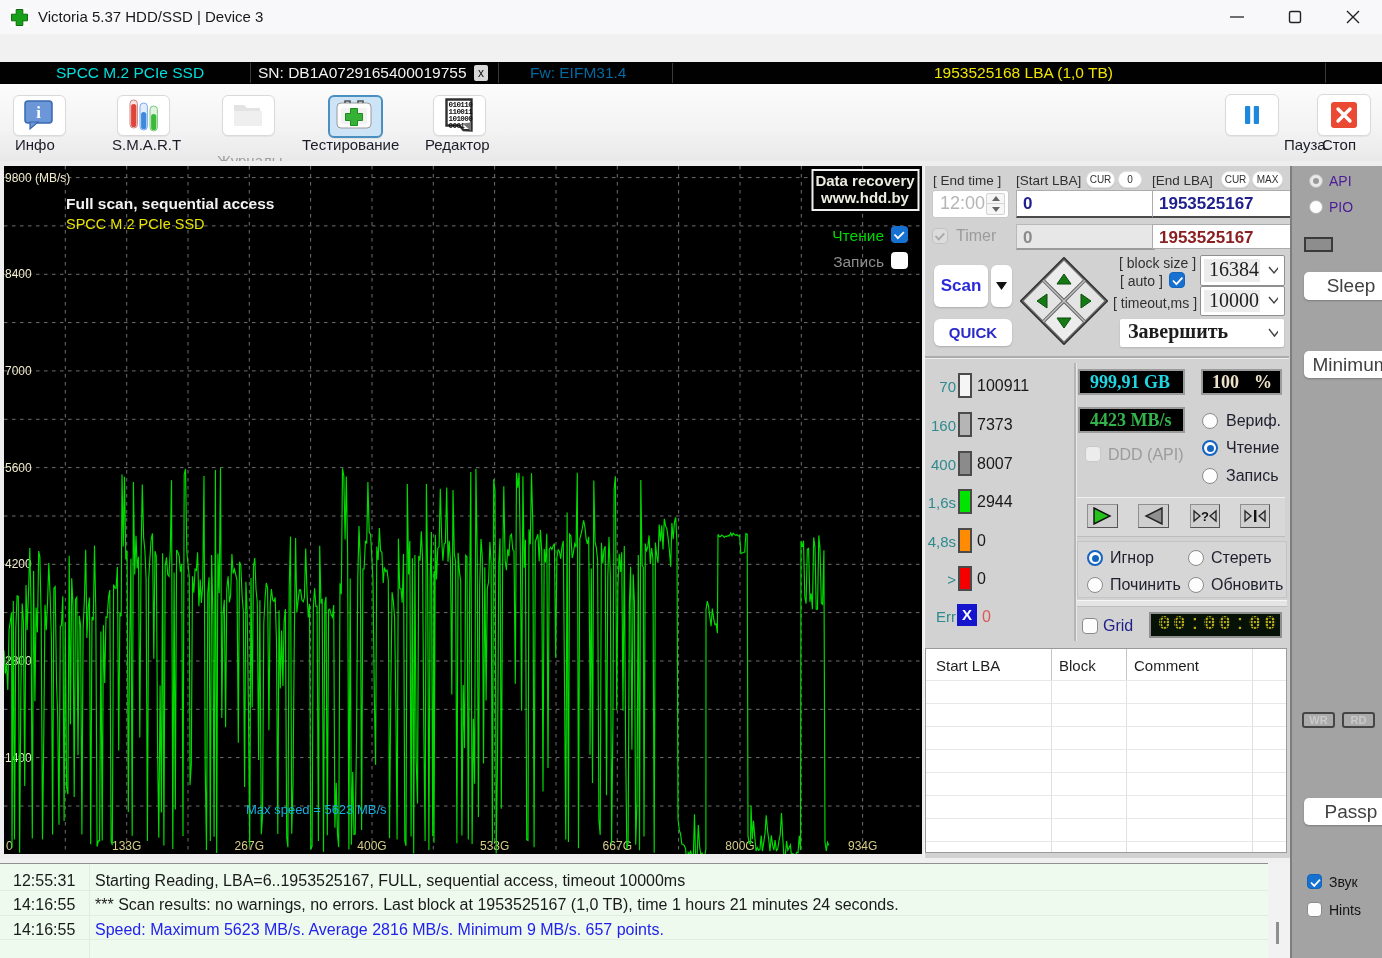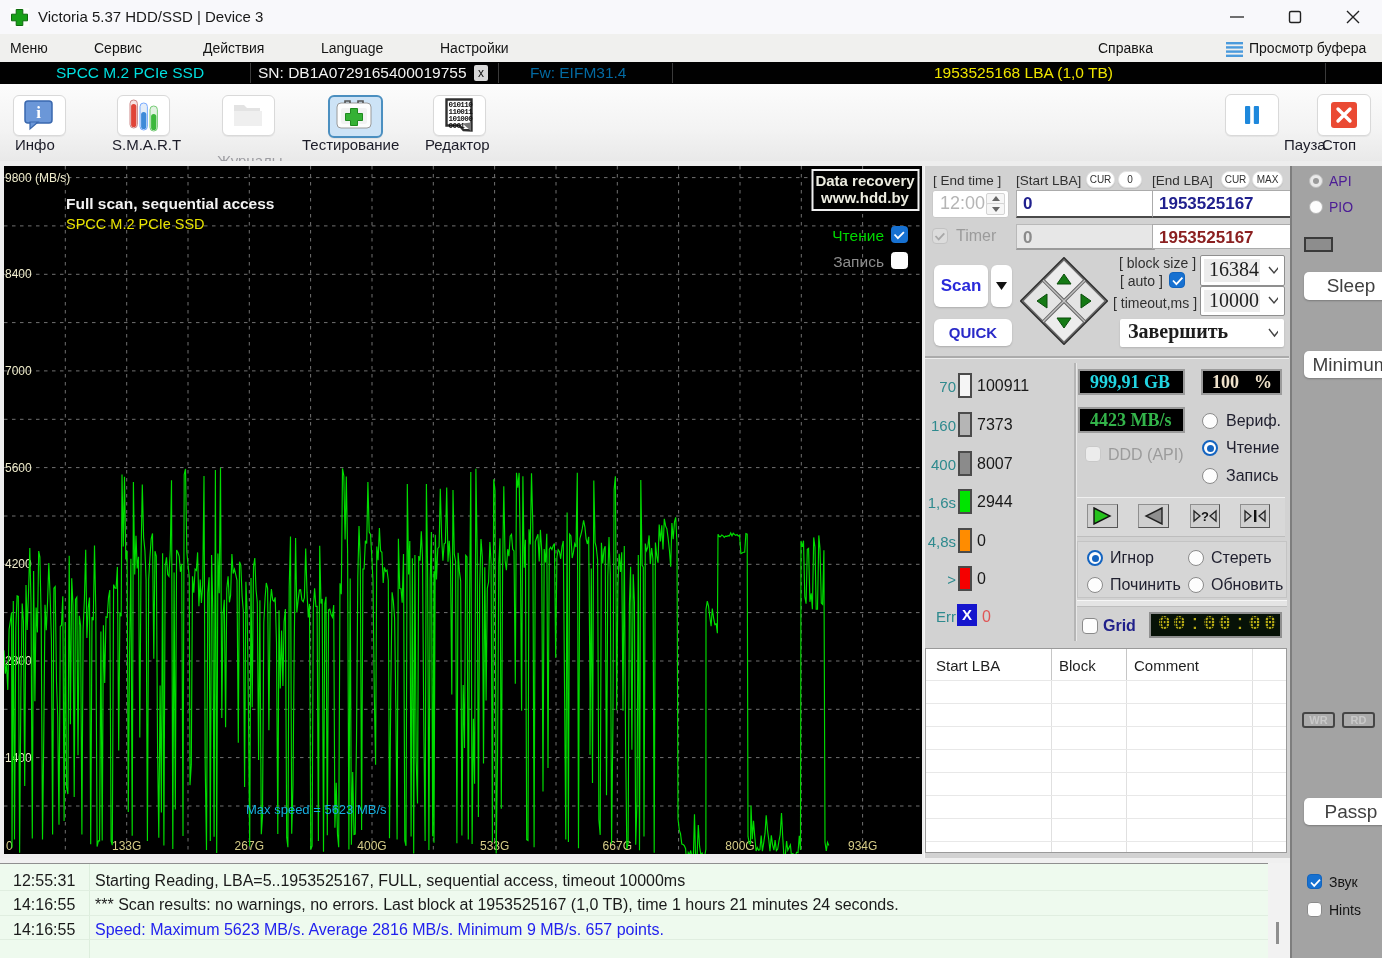--- a/index.html
+++ b/index.html
@@ -75,35 +75,20 @@
   <div class="abs ttl">Victoria 5.37 HDD/SSD | Device 3</div>
   <svg class="abs winbtn" style="left:1229px" width="16" height="16">
         <line x1="1" y1="8" x2="15" y2="8" stroke="#222" stroke-width="1.3"></line>
       </svg>
   <svg class="abs winbtn" style="left:1287px" width="16" height="16">
         <rect x="2.5" y="2.5" width="11" height="11" fill="none" stroke="#222" stroke-width="1.4" rx="1.5"></rect>
       </svg>
   <svg class="abs winbtn" style="left:1345px" width="16" height="16">
         <path d="M2 2 L14 14 M14 2 L2 14" stroke="#222" stroke-width="1.4"></path>
       </svg>
-</div>
-<div id="menubar" class="abs">
-  <span class="mi" style="left:10px">Меню</span>
-  <span class="mi" style="left:94px">Сервис</span>
-  <span class="mi" style="left:203px">Действия</span>
-  <span class="mi" style="left:321px">Language</span>
-  <span class="mi" style="left:440px">Настройки</span>
-  <span class="mi" style="left:1098px">Справка</span>
-  <svg class="abs" style="left:1226px;top:8px" width="17" height="15">
-    <rect x="0" y="0" width="17" height="2.4" fill="#4b9bdc"></rect>
-        <rect x="0" y="4.2" width="17" height="2.4" fill="#4b9bdc"></rect>
-    <rect x="0" y="8.4" width="17" height="2.4" fill="#4b9bdc"></rect>
-        <rect x="0" y="12.6" width="17" height="2.4" fill="#4b9bdc"></rect>
-  </svg>
-  <span class="mi" style="left:1249px">Просмотр буфера</span>
 </div>
 <div id="devstrip" class="abs">
   <span class="sec" style="left:56px;color:#00dede">SPCC M.2 PCIe SSD</span>
   <span class="sec" style="left:258px;color:#f2f2f2">SN: DB1A0729165400019755</span>
   <span class="sec" style="left:474px;top:3px;height:16px;width:14px;background:#d8d8d8;color:#111;font-size:12px;line-height:16px;text-align:center;border-radius:2px">x</span>
   <span class="sec" style="left:530px;color:#0369a1">Fw: EIFM31.4</span>
   <span class="sec" style="left:934px;color:#efe400">1953525168 LBA (1,0 TB)</span>
   <span class="vdiv" style="left:250px"></span>
   <span class="vdiv" style="left:498px"></span>
   <span class="vdiv" style="left:672px"></span>
@@ -392,21 +377,21 @@
 <div class="rad on" style="left:1087px;top:550px"></div>
     <div class="rlbl" style="left:1110px;top:549px">Игнор</div>
 <div class="rad" style="left:1188px;top:550px"></div>
     <div class="rlbl" style="left:1211px;top:549px">Стереть</div>
 <div class="rad" style="left:1087px;top:577px"></div>
     <div class="rlbl" style="left:1110px;top:576px">Починить</div>
 <div class="rad" style="left:1188px;top:577px"></div>
     <div class="rlbl" style="left:1211px;top:576px">Обновить</div>
 <div class="abs" style="left:1077px;top:600px;width:210px;height:5px;background:#e4e4e4;border-top:1px solid #f6f6f6;border-bottom:1px solid #bdbdbd"></div>
 <div class="cb" style="left:1082px;top:618px"></div>
-<div class="rlbl" style="left:1103px;top:617px;font-weight:bold;color:#1f1f8a">Grid</div>
+<div class="rlbl" style="left:1103px;top:617px;font-weight:normal;color:#1f1f8a">Grid</div>
 <div class="lcd" style="left:1149px;top:612px;width:133px;height:26px;border:2px solid #8f8f8f;background:#071207">
   <span style="position:absolute;left:7px;top:-1px;font-family:'Liberation Mono',monospace;font-weight:bold;font-size:21px;letter-spacing:2.5px;color:#b9ad15">00:00:00</span>
   <span style="position:absolute;left:0;top:0;right:0;bottom:0;background:repeating-linear-gradient(0deg,rgba(7,18,7,.75) 0 1px,transparent 1px 3px),repeating-linear-gradient(90deg,rgba(7,18,7,.75) 0 1px,transparent 1px 3px)"></span>
 </div>
 
 <div id="tbl" class="abs">
   <span style="position:absolute;left:10px;top:8px">Start LBA</span>
   <span style="position:absolute;left:133px;top:8px">Block</span>
   <span style="position:absolute;left:208px;top:8px">Comment</span>
   <span class="colh" style="left:125px"></span>
@@ -431,21 +416,21 @@
   <div class="abs" style="left:12px;top:71px;width:25px;height:11px;background:#8d8d8d;border:2px solid #3a3a3a"></div>
   <div class="sbtn" style="top:106px;height:28px;line-height:28px">Sleep</div>
   <div class="sbtn" style="top:185px;height:27px;line-height:27px">Minimum</div>
   <div class="abs" style="left:10px;top:546px;width:33px;height:16px;background:#ababab;border:2px solid #454545;border-radius:3px;box-sizing:border-box;font-size:11px;font-weight:bold;color:#c9c9c9;text-align:center;line-height:12px">WR</div>
   <div class="abs" style="left:50px;top:546px;width:33px;height:16px;background:#ababab;border:2px solid #454545;border-radius:3px;box-sizing:border-box;font-size:11px;font-weight:bold;color:#c9c9c9;text-align:center;line-height:12px">RD</div>
   <div class="sbtn" style="top:632px;height:27px;line-height:27px">Passp</div>
 </div>
 <div id="bottom" class="abs">
   <div id="log">
     <span class="t" style="top:8px">12:55:31</span>
-    <span class="m" style="top:8px">Starting Reading, LBA=5..1953525167, FULL, sequential access, timeout 10000ms</span>
+    <span class="m" style="top:8px">Starting Reading, LBA=6..1953525167, FULL, sequential access, timeout 10000ms</span>
     <span class="t" style="top:32px">14:16:55</span>
     <span class="m" style="top:32px">*** Scan results: no warnings, no errors. Last block at 1953525167 (1,0 TB), time 1 hours 21 minutes 24 seconds.</span>
     <span class="t" style="top:57px">14:16:55</span>
     <span class="m" style="top:57px;color:#2222ee">Speed: Maximum 5623 MB/s. Average 2816 MB/s. Minimum 9 MB/s. 657 points.</span>
     <span class="abs" style="left:89px;top:0;bottom:0;width:1px;background:#ddeedd"></span>
     <span class="rl" style="top:26px"></span>
         <span class="rl" style="top:51px"></span>
         <span class="rl" style="top:75px"></span>
   </div>
   <div class="abs" style="left:1268px;top:5px;width:22px;height:95px;background:#f2f2f2"></div>

